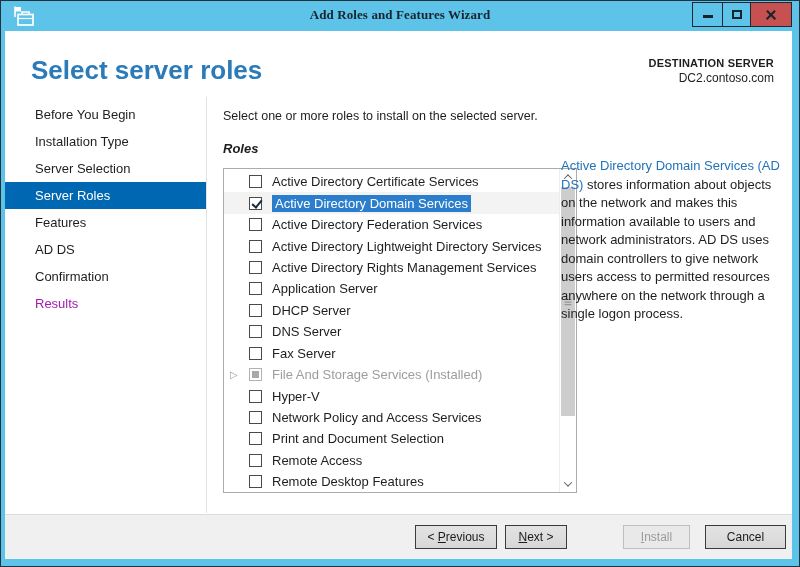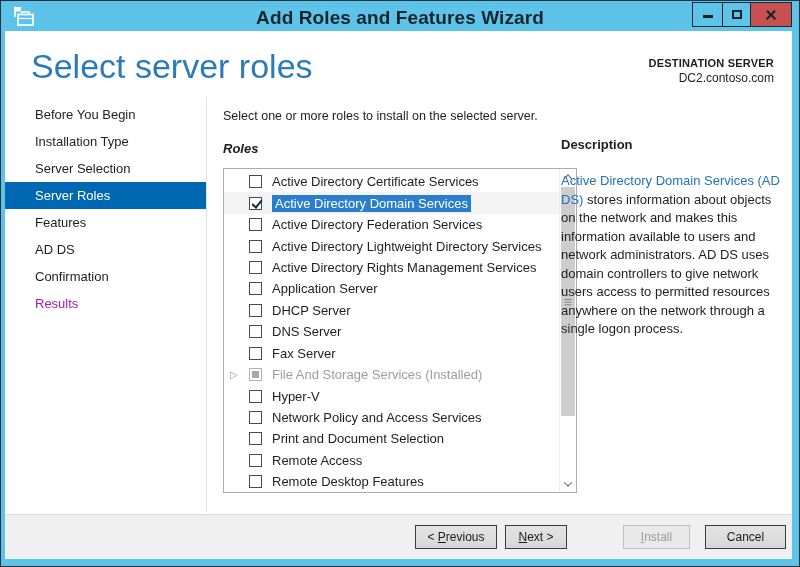--- a/index.html
+++ b/index.html
@@ -10,21 +10,21 @@
     position:relative; width:800px; height:567px;
     background:var(--titlebar,#5EC3E8);
     border:1px solid #22313C;
   }
 
   
   .titlebar{ position:absolute; top:0; left:0; right:0; height:30px; }
   .app-icon{ position:absolute; left:10px; top:4px; width:24px; height:22px; }
   .title-text{
     position:absolute; left:0; right:0; top:6px; text-align:center;
-    font-size:19px; font-weight:600; color:#16242E; letter-spacing:.1px;
+    font-size:13px; font-weight:600; color:#16242E; letter-spacing:.1px;font-family:Liberation Serif, serif;
   }
   .win-controls{ position:absolute; top:1px; right:7px; display:flex; }
   .win-btn{
     height:25px; border:1px solid #1A2933; margin-left:-1px;
     display:flex; align-items:center; justify-content:center; position:relative;
   }
   .btn-min{ width:31px; }
   .btn-max{ width:29px; }
   .btn-close{ width:42px; background:var(--close_button,#C75050); }
   .glyph-min{ width:10px; height:3px; background:#16242E; margin-top:4px; }
@@ -35,22 +35,22 @@
   }
   .glyph-close::before{ transform:rotate(45deg); }
   .glyph-close::after{ transform:rotate(-45deg); }
 
   
   .content{
     position:absolute; left:4px; right:7px; top:30px; bottom:7px;
     background:#fff; overflow:hidden; color:#1E1E1E;
   }
   .page-title{
-    position:absolute; left:26px; top:16px;
-    font-size:34px; font-weight:400; color:var(--header_title,#2B7BB9);
+    position:absolute; left:26px; top:24px;
+    font-size:26px; font-weight:700; color:var(--header_title,#2B7BB9);
   }
   .dest-block{ position:absolute; right:18px; top:26px; text-align:right;margin-left:16px; }
   .dest-label{ font-size:11px; font-weight:700; color:#1E1E1E; letter-spacing:.2px; }
   .dest-server{ font-size:12px; color:#1E1E1E; margin-top:2px; }
 
   .v-sep{ position:absolute; left:201px; top:66px; bottom:46px; width:1px; background:#E2E2E2; }
 
   
   .sidebar{ position:absolute; left:0; top:70px; width:201px; }
   .side-item{
@@ -246,21 +246,20 @@
         <div class="sbar-thumb">
             <span class="grip"></span>
           </div>
         <div class="sbar-btn sbar-down">
             <span class="chev down"></span>
           </div>
       </div>
     </div>
 
     <div class="desc">
-      <div class="desc-heading">Description</div>
       <div class="desc-body"><span class="desc-link">Active Directory Domain Services (AD DS)</span><span> stores information about objects on the network and makes this information available to users and network administrators. AD DS uses domain controllers to give network users access to permitted resources anywhere on the network through a single logon process.</span></div>
     </div>
 
     <div class="footer">
       <div class="wiz-btn btn-previous"><span>&lt; </span><span class="accel">P</span><span>revious</span></div>
       <div class="wiz-btn btn-next"><span></span><span class="accel">N</span><span>ext &gt;</span></div>
       <div class="wiz-btn btn-install disabled"><span></span><span class="accel">I</span><span>nstall</span></div>
       <div class="wiz-btn btn-cancel"><span>Cancel</span><span class="accel"></span><span></span></div>
     </div>
 

